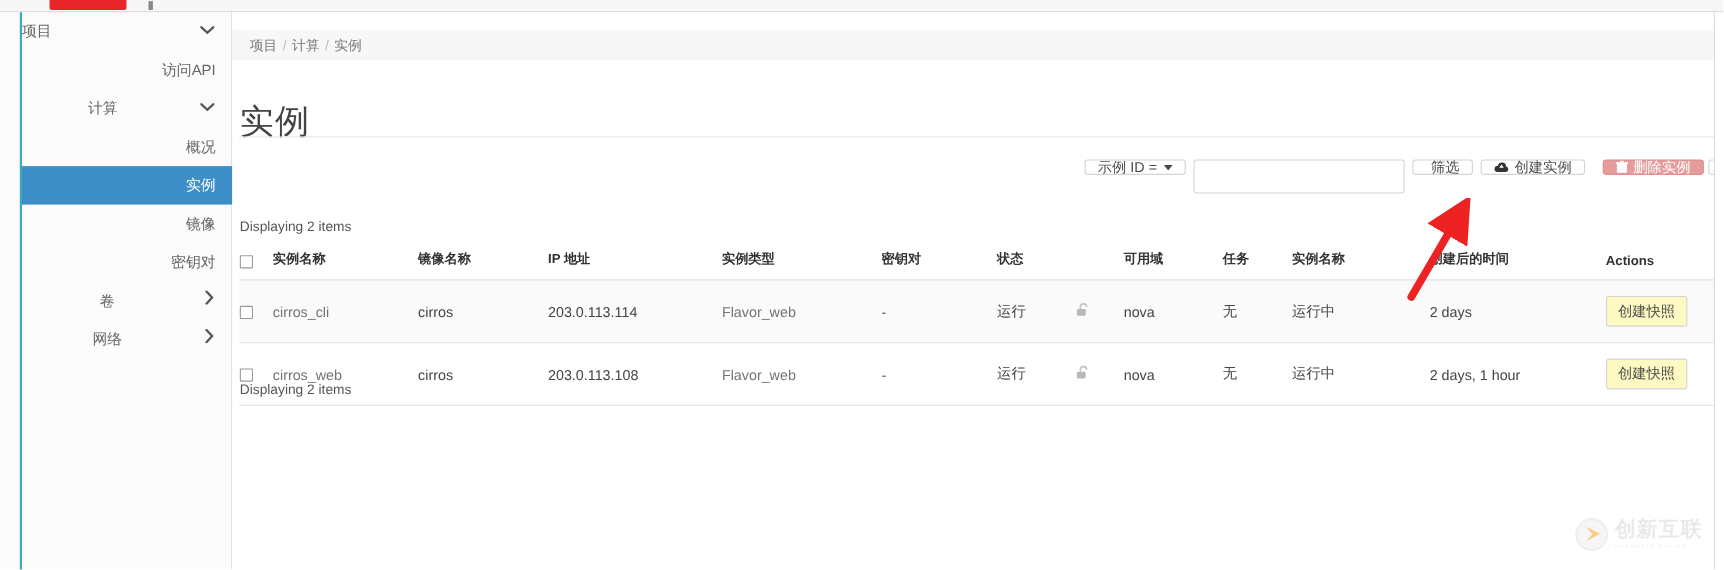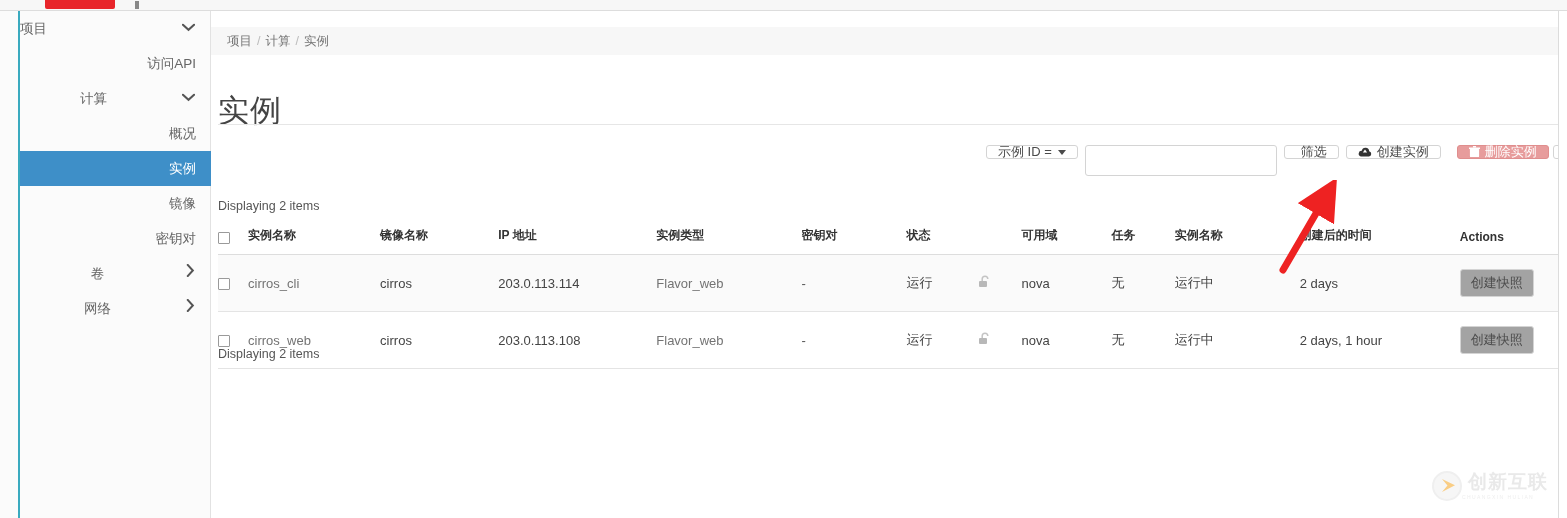--- a/index.html
+++ b/index.html
@@ -252,21 +252,21 @@
   .dash { color: #555555; }
 
   .btn-snap {
     display: inline-flex;
     align-items: center;
     justify-content: center;
     height: 28px;
     padding: 0 10px;
     border: 1px solid #d4d4d4;
     border-radius: 3px;
-    background: #a3a3a3;
+    background: #fef9c3;
     font-size: 13px;
     color: #4a4a4a;
     cursor: pointer;
     white-space: nowrap;
   }
 
   
   .col-chk  { width: 30px; }
   .col-name { width: 132px; }
   .col-img  { width: 118px; }

